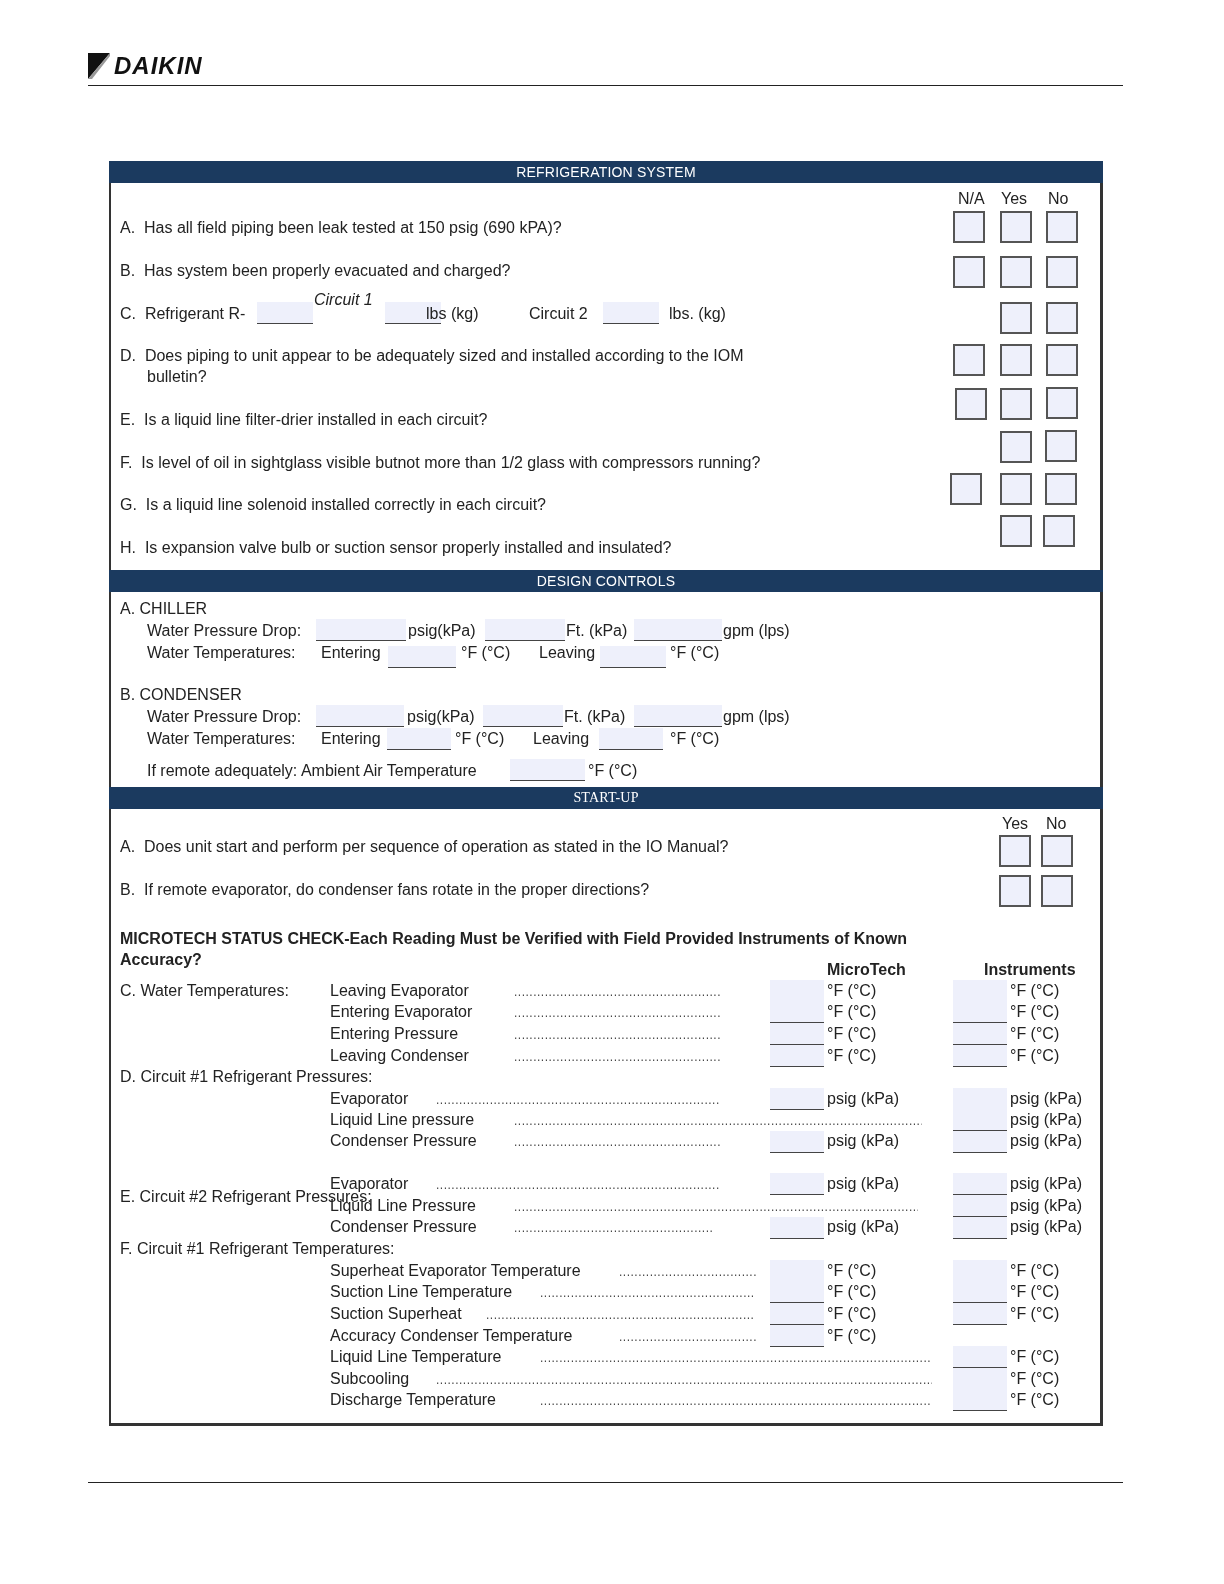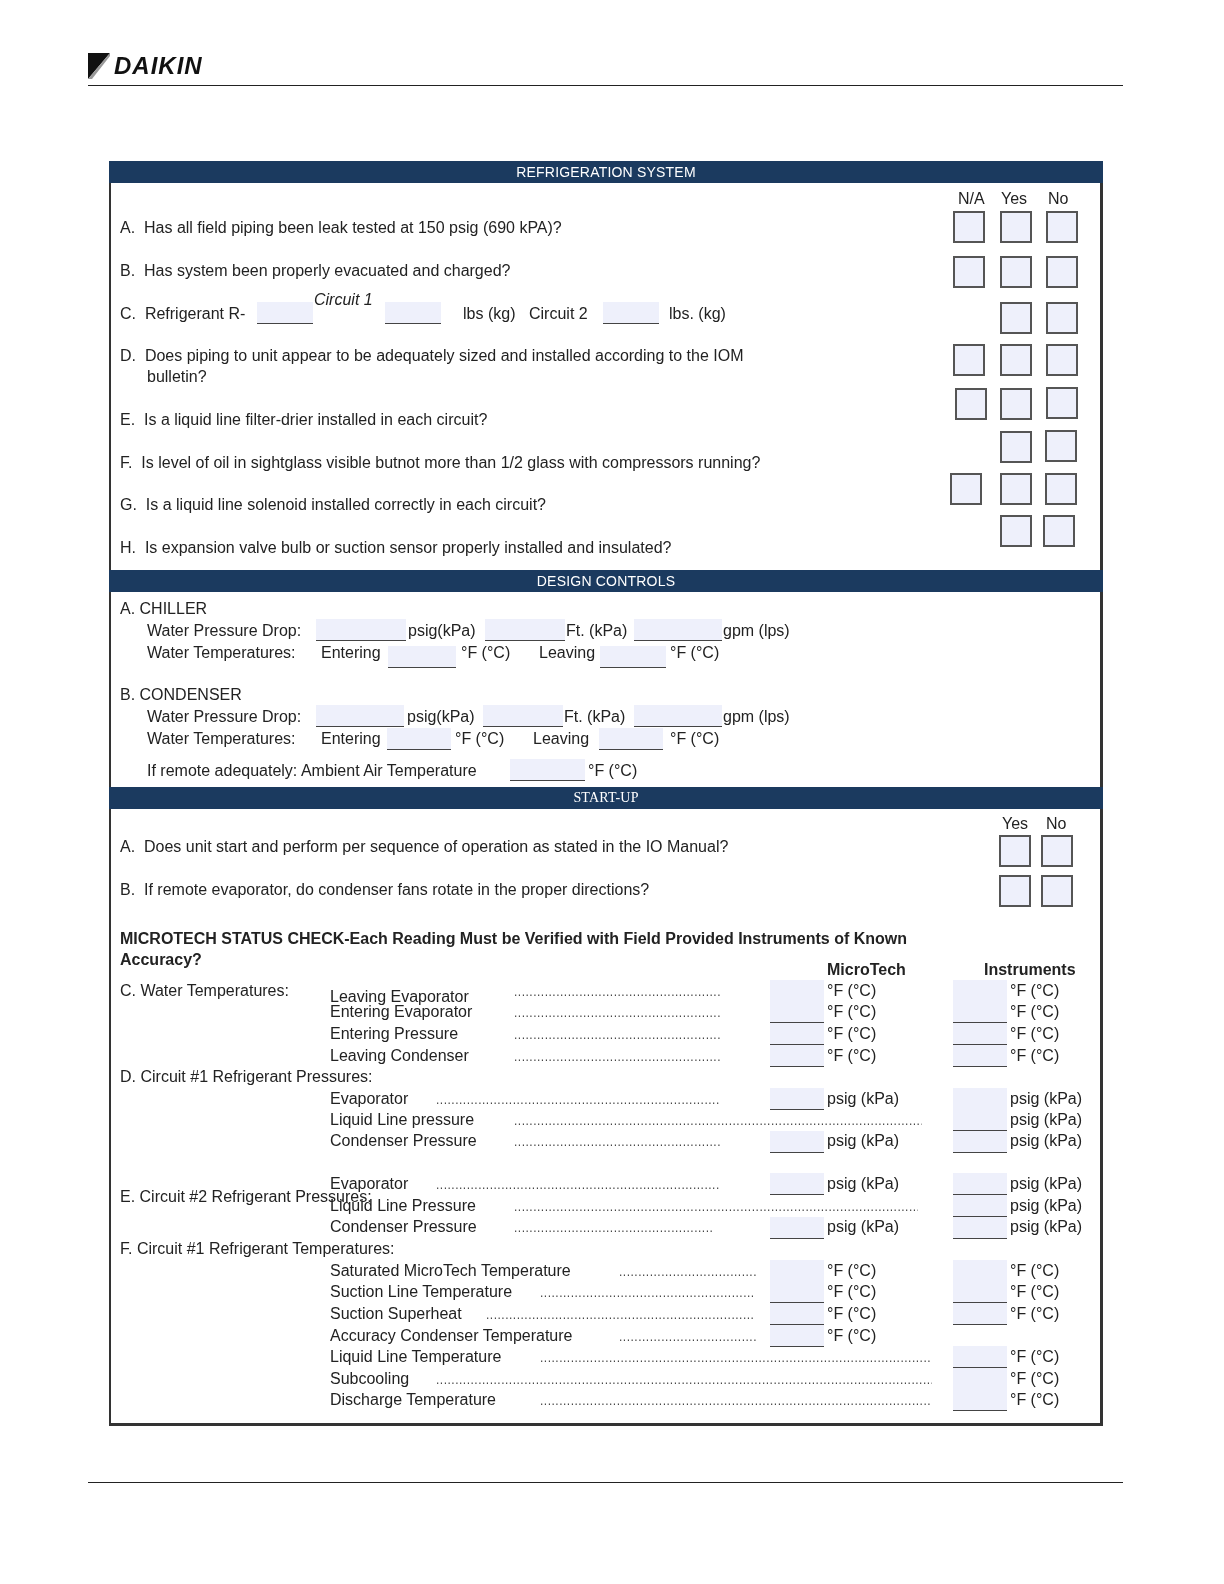--- a/index.html
+++ b/index.html
@@ -53,21 +53,21 @@
 
 <span class="abs q" style="left:120px;top:262px;"><span>B.</span>&nbsp;&nbsp;<span>Has system been properly evacuated and charged?</span></span>
 <div class="box" style="left:953px;top:256px;"></div>
 <div class="box" style="left:1000px;top:256px;"></div>
 <div class="box" style="left:1046px;top:256px;"></div>
 
 <span class="abs q" style="left:120px;top:305px;"><span>C.</span>&nbsp;&nbsp;<span>Refrigerant R-</span></span>
 <div class="field" style="left:257px;top:302px;width:56px;"></div>
 <span class="abs q" style="left:314px;top:291px;font-style:italic;">Circuit 1</span>
 <div class="field" style="left:385px;top:302px;width:56px;"></div>
-<span class="abs q" style="left:463px;top:305px;">lbs (kg)</span>
+<span class="abs q" style="left:426px;top:305px;">lbs (kg)</span>
 <span class="abs q" style="left:529px;top:305px;">Circuit 2</span>
 <div class="field" style="left:603px;top:302px;width:56px;"></div>
 <span class="abs q" style="left:669px;top:305px;">lbs. (kg)</span>
 <div class="box" style="left:1000px;top:302px;"></div>
 <div class="box" style="left:1046px;top:302px;"></div>
 
 <span class="abs q" style="left:120px;top:347px;"><span>D.</span>&nbsp;&nbsp;<span>Does piping to unit appear to be adequately sized and installed according to the IOM</span></span>
 <span class="abs q" style="left:147px;top:368px;">bulletin?</span>
 <div class="box" style="left:953px;top:344px;"></div>
 <div class="box" style="left:1000px;top:344px;"></div>
@@ -144,21 +144,21 @@
 <div class="box" style="left:999px;top:875px;"></div>
 <div class="box" style="left:1041px;top:875px;"></div>
 
 <span class="txt bold" style="left:120px;top:930px;">MICROTECH STATUS CHECK-Each Reading Must be Verified with Field Provided Instruments of Known</span>
 <span class="txt bold" style="left:120px;top:951px;">Accuracy?</span>
 <span class="txt bold" style="left:827px;top:961px;">MicroTech</span>
 <span class="txt bold" style="left:984px;top:961px;">Instruments</span>
 
 <span class="txt" style="left:120px;top:982px;">C. Water Temperatures:</span>
 
-<span class="txt" style="left:330px;top:982px;margin-top:6px;">Leaving Evaporator</span>
+<span class="txt" style="left:330px;top:982px;">Leaving Evaporator</span>
 <span class="dots" style="left:514px;top:985px;width:208px;">........................................................</span>
 <div class="field" style="left:770px;top:980px;width:54px;"></div>
 <span class="txt" style="left:827px;top:982px;">°F (°C)</span>
 <div class="field" style="left:953px;top:980px;width:54px;"></div>
 <span class="txt" style="left:1010px;top:982px;">°F (°C)</span>
 
 <span class="txt" style="left:330px;top:1003px;">Entering Evaporator</span>
 <span class="dots" style="left:514px;top:1006px;width:208px;">........................................................</span>
 <div class="field" style="left:770px;top:1001px;width:54px;"></div>
 <span class="txt" style="left:827px;top:1003px;">°F (°C)</span>
@@ -216,21 +216,21 @@
 
 <span class="txt" style="left:330px;top:1218px;">Condenser Pressure</span>
 <span class="dots" style="left:514px;top:1221px;width:200px;">......................................................</span>
 <div class="field" style="left:770px;top:1217px;width:54px;"></div>
 <span class="txt" style="left:827px;top:1218px;">psig (kPa)</span>
 <div class="field" style="left:953px;top:1217px;width:54px;"></div>
 <span class="txt" style="left:1010px;top:1218px;">psig (kPa)</span>
 
 <span class="txt" style="left:120px;top:1240px;">F.  Circuit #1 Refrigerant Temperatures:</span>
 
-<span class="txt" style="left:330px;top:1262px;">Saturated MicroTech Temperature</span>
+<span class="txt" style="left:330px;top:1262px;">Superheat Evaporator Temperature</span>
 <span class="dots" style="left:619px;top:1265px;width:138px;">.....................................</span>
 <div class="field" style="left:770px;top:1260px;width:54px;"></div>
 <span class="txt" style="left:827px;top:1262px;">°F (°C)</span>
 <div class="field" style="left:953px;top:1260px;width:54px;"></div>
 <span class="txt" style="left:1010px;top:1262px;">°F (°C)</span>
 
 <span class="txt" style="left:330px;top:1283px;">Suction Line Temperature</span>
 <span class="dots" style="left:540px;top:1286px;width:214px;">.........................................................</span>
 <div class="field" style="left:770px;top:1281px;width:54px;"></div>
 <span class="txt" style="left:827px;top:1283px;">°F (°C)</span>

